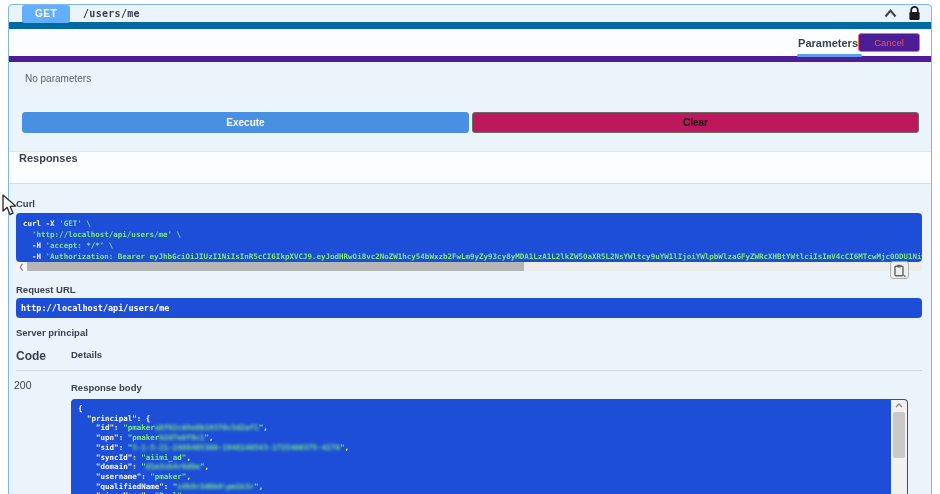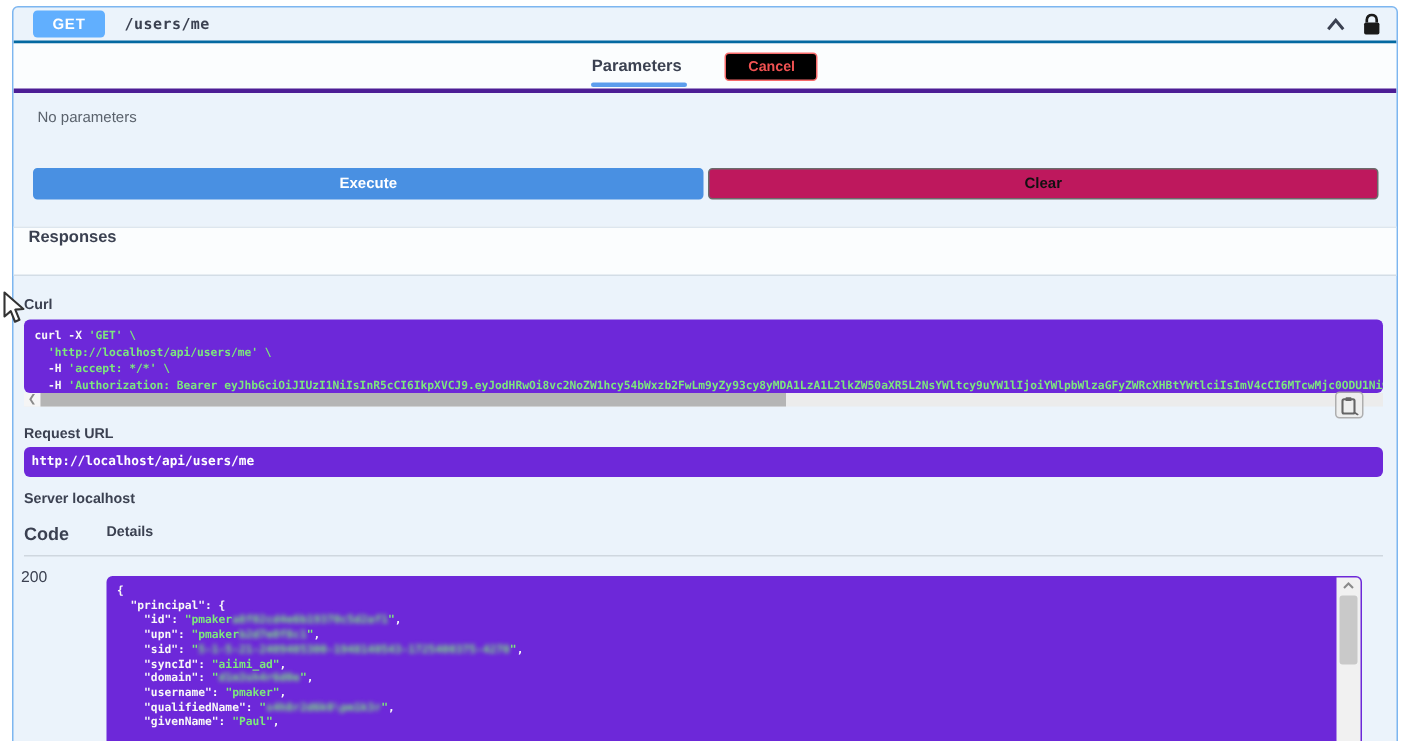--- a/index.html
+++ b/index.html
@@ -3,55 +3,55 @@
 <meta charset="utf-8">
 <style>
   * { margin:0; padding:0; box-sizing:border-box; }
   html,body { width:940px; height:494px; background:#fff; overflow:hidden;
     font-family:"Liberation Sans","DejaVu Sans",sans-serif; color:#3b4151; }
   .opblock { position:absolute; left:8px; top:4px; width:924px; height:560px;
     background:#ebf3fb; border:1px solid #7db6f0; border-radius:4px; overflow:hidden; }
 
   
   .summary { height:24px; display:flex; align-items:center; padding:0 8px;
-    border-bottom:2px solid #0369a1; cursor:pointer; }
+    border-bottom:7px solid #0369a1; cursor:pointer; }
   .get-badge { width:48px; height:18px; margin-left:5px; background:#61affe; border-radius:3px;
     color:#fff; font-weight:bold; font-size:10px; letter-spacing:.5px;
     display:flex; align-items:center; justify-content:center; }
   .path { margin-left:13px; font-family:"DejaVu Sans Mono",monospace; font-weight:bold;
     font-size:10px; color:#3b4151; letter-spacing:.3px; }
   .summary .spacer { flex:1; }
   .icon-btn { display:flex; align-items:center; justify-content:center; width:18px; height:18px; cursor:pointer; }
 
   
-  .params-header { height:33px; background:#fbfdfe; border-bottom:3px solid #4c1d95;
-    display:flex; align-items:center; justify-content:center; padding:0 11px; }
+  .params-header { height:33px; background:#fbfdfe; border-bottom:6px solid #4c1d95;
+    display:flex; align-items:center; justify-content:flex-end; padding:0 11px; }
   .tab { position:relative; font-weight:bold; font-size:11px; color:#3b4151; cursor:pointer; }
   .tab::after { content:""; position:absolute; left:-1px; right:-4px; bottom:-8px; height:3px;
     background:#5c9ded; border-radius:2px; }
-  .cancel-btn { width:62px; height:19px; background:#000000; border:1.5px solid #f76a6a; border-radius:3px;
-    color:#f05252; font-weight:bold; font-size:9.5px; display:flex; align-items:center; justify-content:center;
-    cursor:pointer;margin-left:29px; }
+  .cancel-btn { width:62px; height:19px; background:#4c1d95; border:1.5px solid #f76a6a; border-radius:3px;
+    color:#f05252; font-weight:normal; font-size:9.5px; display:flex; align-items:center; justify-content:center;
+    cursor:pointer; }
 
   .no-params { margin:11px 0 0 16px; font-size:10px; color:#5a626c; }
 
   .execute-row { display:flex; gap:3px; margin:28px 12px 0 13px; height:21px; }
   .execute-btn { flex:1; background:#4990e2; border:1px solid #4990e2; border-radius:3px;
     color:#fff; font-weight:bold; font-size:10px; display:flex; align-items:center; justify-content:center; cursor:pointer; }
   .clear-btn { flex:1; background:#be185d; border:1px solid #6b6b6b; border-radius:3px;
     color:#111; font-weight:bold; font-size:10px; display:flex; align-items:center; justify-content:center; cursor:pointer; }
 
   .responses-header { margin-top:18px; height:33px; background:#fbfdfe;
     border-top:1px solid #dde6ee; border-bottom:1px solid #d3dde6;
     display:flex; align-items:flex-start; padding-left:10px; font-weight:bold; font-size:11px; }
 
   .sec-label { margin-left:7px; font-size:9.5px; font-weight:bold; color:#3b4151; }
 
   .curl-wrap { position:relative; margin:14px 0 0 7px; width:906px; }
-  pre.code { background:#6d28d9; border-radius:4px; color:#fff;
+  pre.code { background:#1d4ed8; border-radius:4px; color:#fff;
     font-family:"DejaVu Sans Mono",monospace; font-weight:bold; white-space:pre; overflow:hidden; }
   .curl-pre { width:906px; height:49px; padding:5px 7px; font-size:7.5px; line-height:11px; }
   .code-line { white-space:pre; }
   .seg-w { color:#f8f8f8; }
   .seg-g { color:#7de77d; }
   .seg-b { color:#7de77d; filter:blur(1.4px); }
 
   .h-scrollbar { position:relative; width:906px; height:9px; background:#ececec; }
   .h-scrollbar .sb-arrow { position:absolute; left:0; top:0; width:11px; height:9px; background:#f5f5f5;
     color:#8a8a8a; font-size:7px; line-height:9px; text-align:center; cursor:pointer; }
@@ -136,31 +136,32 @@
         <rect x="1" y="2.2" width="8" height="9.5" rx="1" fill="none" stroke="#5a5a5a" stroke-width="1.4"></rect>
         <rect x="3" y="0.8" width="4" height="2.6" rx="0.6" fill="#5a5a5a"></rect>
         <path d="M9.2 11.2 L11.5 12.6" stroke="#5a5a5a" stroke-width="1.2"></path>
       </svg>
     </div>
   </div>
 
   <div class="sec-label requrl-label">Request URL</div>
   <pre class="code requrl-pre">http://localhost/api/users/me</pre>
 
-  <div class="sec-label server-label">Server localhost</div>
+  <div class="sec-label server-label">Server principal</div>
 
   <div class="code-head-row">
     <div class="code-head">Code</div>
     <div class="details-head">Details</div>
   </div>
   <div class="table-divider"></div>
 
   <div class="result-row">
     <div class="code-cell">200</div>
     <div class="details-cell">
+      <div class="resp-body-label">Response body</div>
       <div class="resp-wrap">
         <pre class="code resp-pre"><div class="code-line"><span class="seg-w">{</span></div><div class="code-line"><span class="seg-w">  "principal": {</span></div><div class="code-line"><span class="seg-w">    "id": </span><span class="seg-g">"pmaker</span><span class="seg-b">a8f02cd4e6b19370c5d2af1</span><span class="seg-g">"</span><span class="seg-w">,</span></div><div class="code-line"><span class="seg-w">    "upn": </span><span class="seg-g">"pmaker</span><span class="seg-b">b2d7e0f8c1</span><span class="seg-g">"</span><span class="seg-w">,</span></div><div class="code-line"><span class="seg-w">    "sid": </span><span class="seg-g">"</span><span class="seg-b">5-1-5-21-2409405300-1948140543-1725400375-4270</span><span class="seg-g">"</span><span class="seg-w">,</span></div><div class="code-line"><span class="seg-w">    "syncId": </span><span class="seg-g">"aiimi_ad"</span><span class="seg-w">,</span></div><div class="code-line"><span class="seg-w">    "domain": </span><span class="seg-g">"</span><span class="seg-b">d1m3sh4r6d0e</span><span class="seg-g">"</span><span class="seg-w">,</span></div><div class="code-line"><span class="seg-w">    "username": </span><span class="seg-g">"pmaker"</span><span class="seg-w">,</span></div><div class="code-line"><span class="seg-w">    "qualifiedName": </span><span class="seg-g">"</span><span class="seg-b">s4h8r2d6k0\pm1k3r</span><span class="seg-g">"</span><span class="seg-w">,</span></div><div class="code-line"><span class="seg-w">    "givenName": </span><span class="seg-g">"Paul"</span><span class="seg-w">,</span></div></pre>
         <div class="v-scrollbar">
           <div class="up">
             <svg width="8" height="5" viewBox="0 0 8 5">
                 <polyline points="1,4 4,1 7,4" fill="none" stroke="#8a8a8a" stroke-width="1.4"></polyline>
               </svg>
           </div>
           <div class="vthumb"></div>
         </div>

